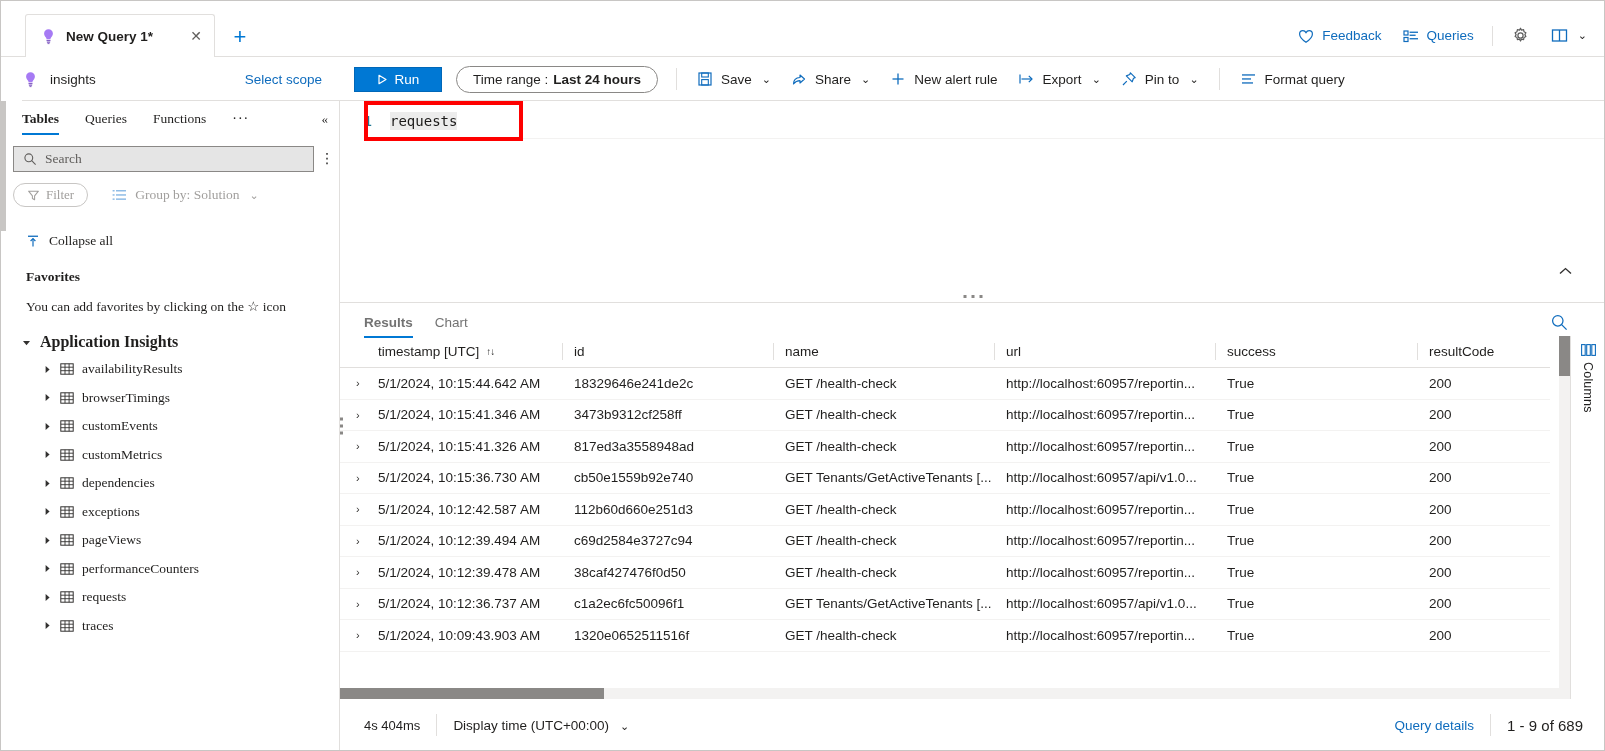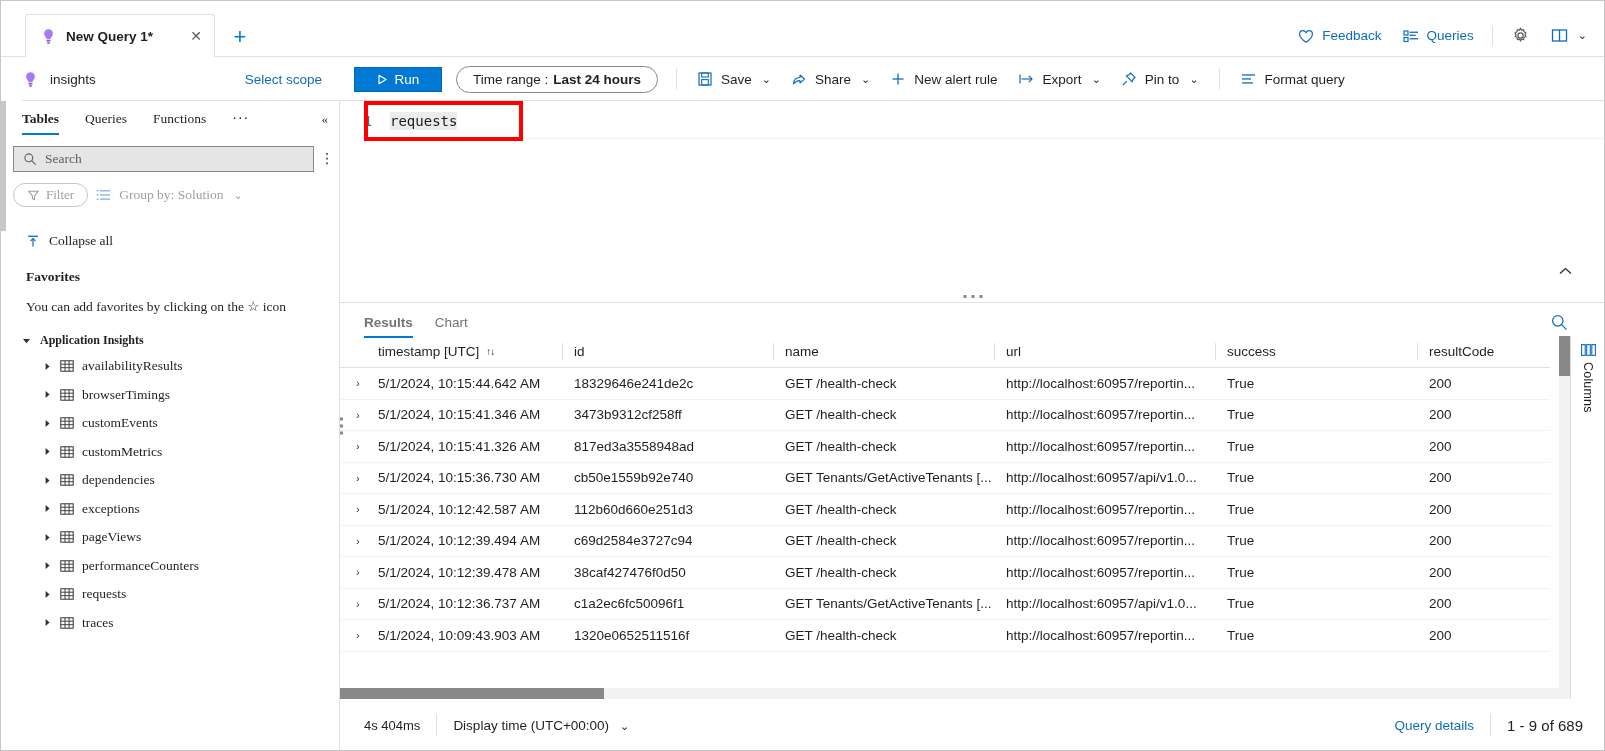--- a/index.html
+++ b/index.html
@@ -86,30 +86,30 @@
   .ltab.active:after{content:"";position:absolute;left:0;right:0;bottom:0;height:2px;background:#0078d4;}
   .ltab-dots{color:#201f1e;letter-spacing:1px;margin-right:16px;font-size:14px;}
   .ltab-coll{color:#201f1e;font-size:13px;margin-left:auto;margin-right:12px;}
   .searchrow{display:flex;align-items:center;padding:9px 0 0 13px;}
   .searchbox{
     flex:1 1 auto;height:26px;border:1px solid #8a8886;display:flex;align-items:center;
     gap:8px;padding:0 9px;box-sizing:border-box;color:#605e5c;font-size:13.5px;
     background:#e5e5e5;
   }
   .search-more{width:26px;display:flex;align-items:center;justify-content:center;color:#201f1e;font-size:14px;line-height:1;}
-  .filterrow{display:flex;align-items:center;padding:11px 0 0 13px;gap:8px;}
+  .filterrow{display:flex;align-items:center;padding:11px 0 0 13px;gap:24px;}
   .filter-pill{
     height:24px;border:1px solid #c8c6c4;border-radius:12px;display:flex;align-items:center;
     gap:6px;padding:0 13px;color:#a19f9d;font-size:13px;box-sizing:border-box;
   }
   .groupby{display:flex;align-items:center;gap:8px;color:#a19f9d;font-size:13.5px;}
   .collapse-all{display:flex;align-items:center;gap:9px;padding:26px 0 0 26px;color:#201f1e;font-size:13.5px;}
   .favorites{font-weight:bold;font-size:13.5px;color:#201f1e;padding:20px 0 0 26px;}
   .fav-text{font-size:13.5px;color:#201f1e;padding:11px 24px 0 26px;line-height:21px;}
-  .tree-group{display:flex;align-items:center;gap:9px;padding:16px 0 0 22px;font-weight:bold;font-size:12px;color:#201f1e;}
+  .tree-group{display:flex;align-items:center;gap:9px;padding:16px 0 0 22px;font-weight:bold;font-size:16px;color:#201f1e;}
   .tree-list{padding-top:4px;}
   .tree-item{display:flex;align-items:center;height:28.5px;padding-left:44px;font-size:13.5px;color:#201f1e;}
   .tree-arrow{width:16px;display:flex;align-items:center;color:#201f1e;font-size:9px;}
   .tree-tico{width:22px;display:flex;align-items:center;color:#323130;}
   .left-scroll{position:absolute;left:0;top:0;width:6px;height:130px;background:#c8c6c4;}
   .left-grip{position:absolute;right:-3px;top:50%;transform:translateY(-50%);display:flex;flex-direction:column;gap:4px;z-index:4;}
   .left-grip i{width:3px;height:3px;background:#8a8886;display:block;}
 
   
   .right{flex:1 1 auto;display:flex;flex-direction:column;min-width:0;position:relative;}

